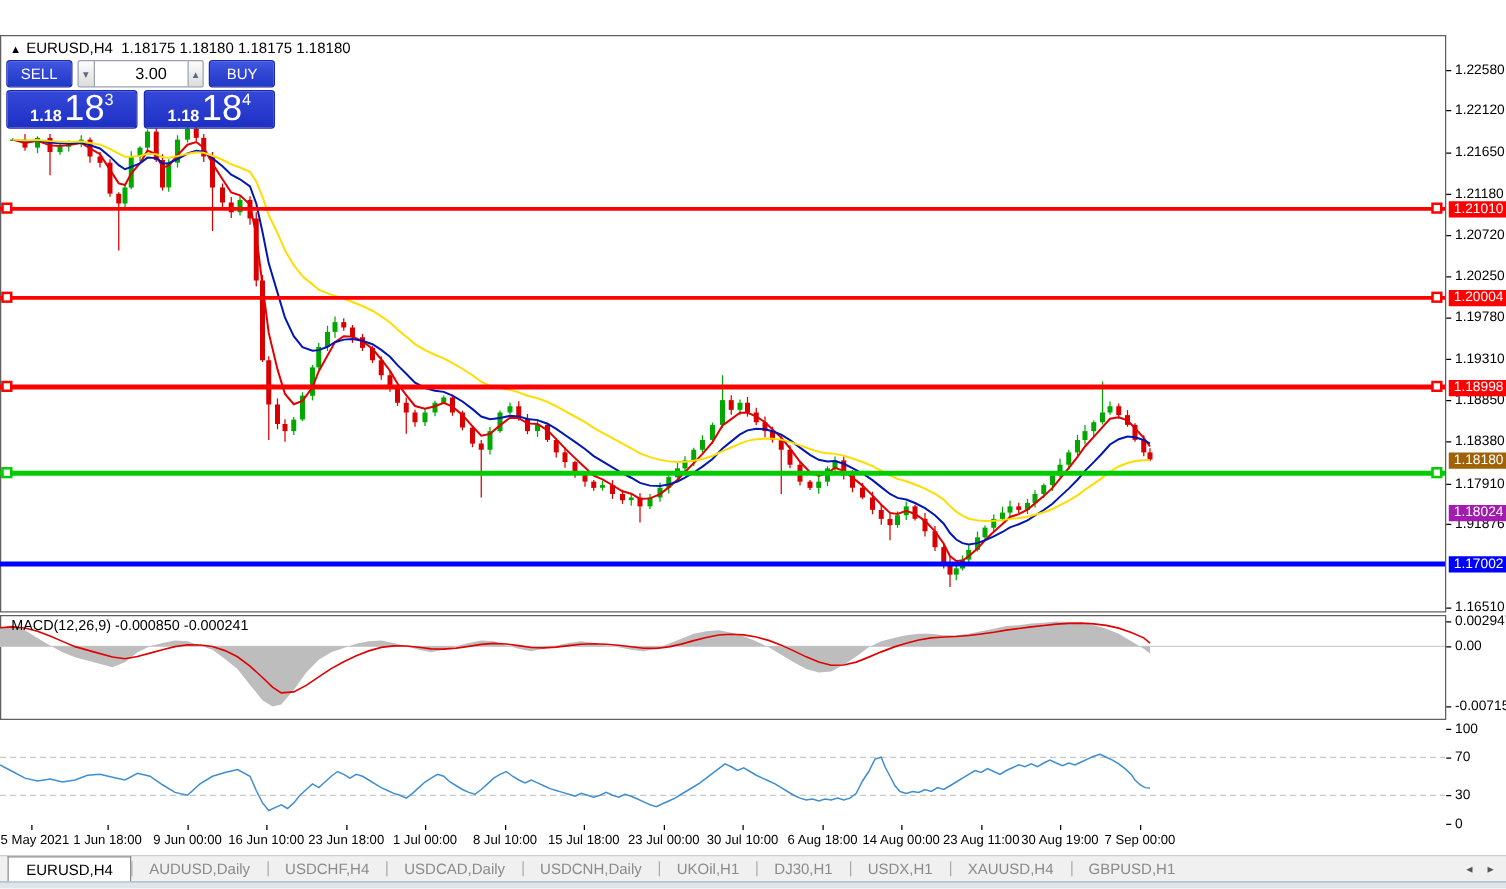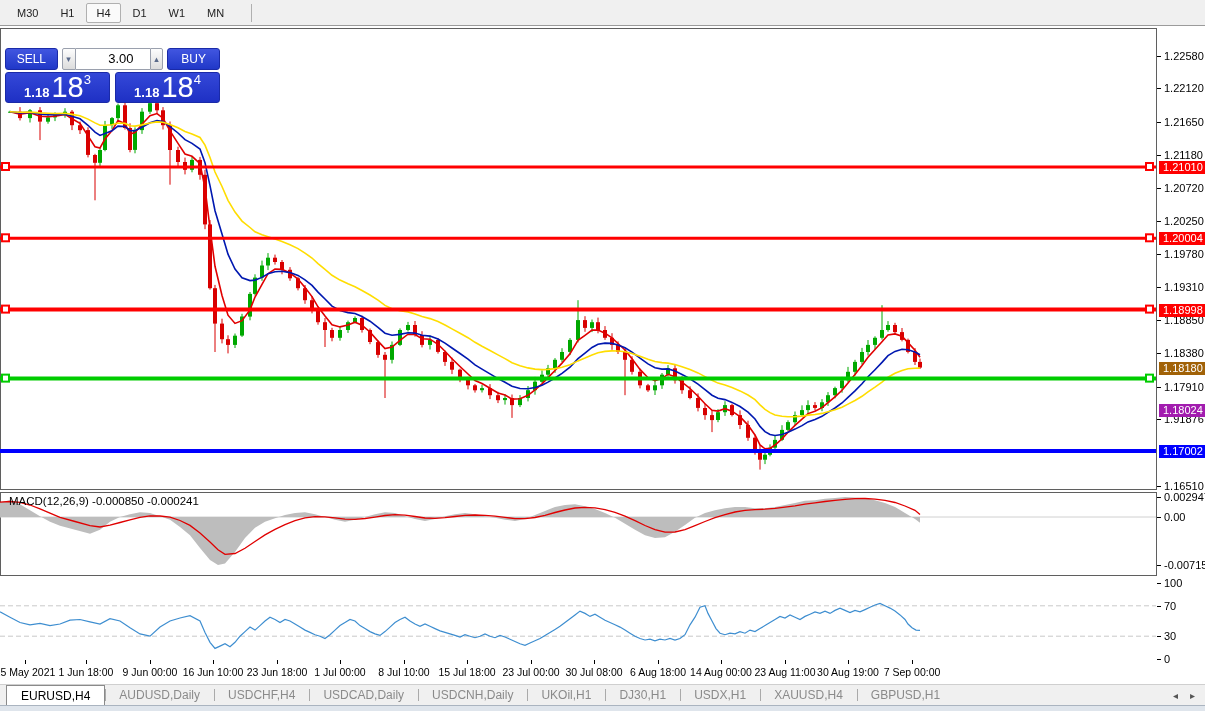--- a/index.html
+++ b/index.html
@@ -63,31 +63,25 @@
   .tab { display:flex; align-items:center; padding:0 14px; color:#8a8a8a; position:relative; }
   .tab:not(.active):not(:first-child)::before { content:""; position:absolute; left:0; top:4px; bottom:4px; width:1px; background:#aaa; }
   .tab.active { background:#fff; color:#000; border:1px solid #8a8a8a; border-bottom:none; z-index:2; }
   #tab-scroll { margin-left:auto; display:flex; align-items:center; gap:12px; padding-right:10px; color:#555; font-size:10px; }
   #bottom-strip { position:absolute; left:0; top:705px; width:1205px; height:6px; background:#dfe5ec; border-top:1px solid #aab4c0; }
 </style>
 </head>
 <body>
 <div id="screen">
 
-  <div id="toolbar">
-      <div class="tf-btn">M30</div>
-      <div class="tf-btn">H1</div>
-      <div class="tf-btn active">H4</div>
-      <div class="tf-btn">D1</div>
-      <div class="tf-btn">W1</div>
-      <div class="tf-btn">MN</div>
-      <div class="tb-sep"></div>
-    </div>
 
   <div class="panel" id="main-panel"></div>
+  <div id="chart-header">
+    <span class="tri">▲</span><span>EURUSD,H4</span>&nbsp;&nbsp;<span>1.18175 1.18180 1.18175 1.18180</span>
+  </div>
   <div id="main-chart-svg" class="chart-svg" style="top:28px;"><svg width="1157" height="462" xmlns="http://www.w3.org/2000/svg">
         <line x1="10" y1="82.7" x2="10" y2="84.8" stroke="#00a800" stroke-width="1"></line>
         <rect x="8" y="83.7" width="4" height="1.0" fill="#00a800"></rect>
         <line x1="20" y1="79.1" x2="20" y2="92.5" stroke="#d80000" stroke-width="1"></line>
         <rect x="18" y="83.7" width="4" height="6.4" fill="#d80000"></rect>
         <line x1="30" y1="81.0" x2="30" y2="94.5" stroke="#00a800" stroke-width="1"></line>
         <rect x="28" y="82.3" width="4" height="7.8" fill="#00a800"></rect>
         <line x1="40" y1="79.1" x2="40" y2="112.1" stroke="#d80000" stroke-width="1"></line>
         <rect x="38" y="82.3" width="4" height="11.3" fill="#d80000"></rect>
         <line x1="48" y1="86.9" x2="48" y2="95.7" stroke="#00a800" stroke-width="1"></line>
@@ -505,21 +499,21 @@
       <div class="t-label" style="left: 277px;">23 Jun 18:00</div>
       <div class="t-tick" style="left: 340px;"></div>
       <div class="t-label" style="left: 340px;">1 Jul 00:00</div>
       <div class="t-tick" style="left: 404px;"></div>
       <div class="t-label" style="left: 404px;">8 Jul 10:00</div>
       <div class="t-tick" style="left: 467px;"></div>
       <div class="t-label" style="left: 467px;">15 Jul 18:00</div>
       <div class="t-tick" style="left: 531px;"></div>
       <div class="t-label" style="left: 531px;">23 Jul 00:00</div>
       <div class="t-tick" style="left: 594px;"></div>
-      <div class="t-label" style="left: 594px;">30 Jul 08:00</div>
+      <div class="t-label" style="left: 594px;">30 Jul 10:00</div>
       <div class="t-tick" style="left: 658px;"></div>
       <div class="t-label" style="left: 658px;">6 Aug 18:00</div>
       <div class="t-tick" style="left: 721px;"></div>
       <div class="t-label" style="left: 721px;">14 Aug 00:00</div>
       <div class="t-tick" style="left: 785px;"></div>
       <div class="t-label" style="left: 785px;">23 Aug 11:00</div>
       <div class="t-tick" style="left: 848px;"></div>
       <div class="t-label" style="left: 848px;">30 Aug 19:00</div>
       <div class="t-tick" style="left: 912px;"></div>
       <div class="t-label" style="left: 912px;">7 Sep 00:00</div>

